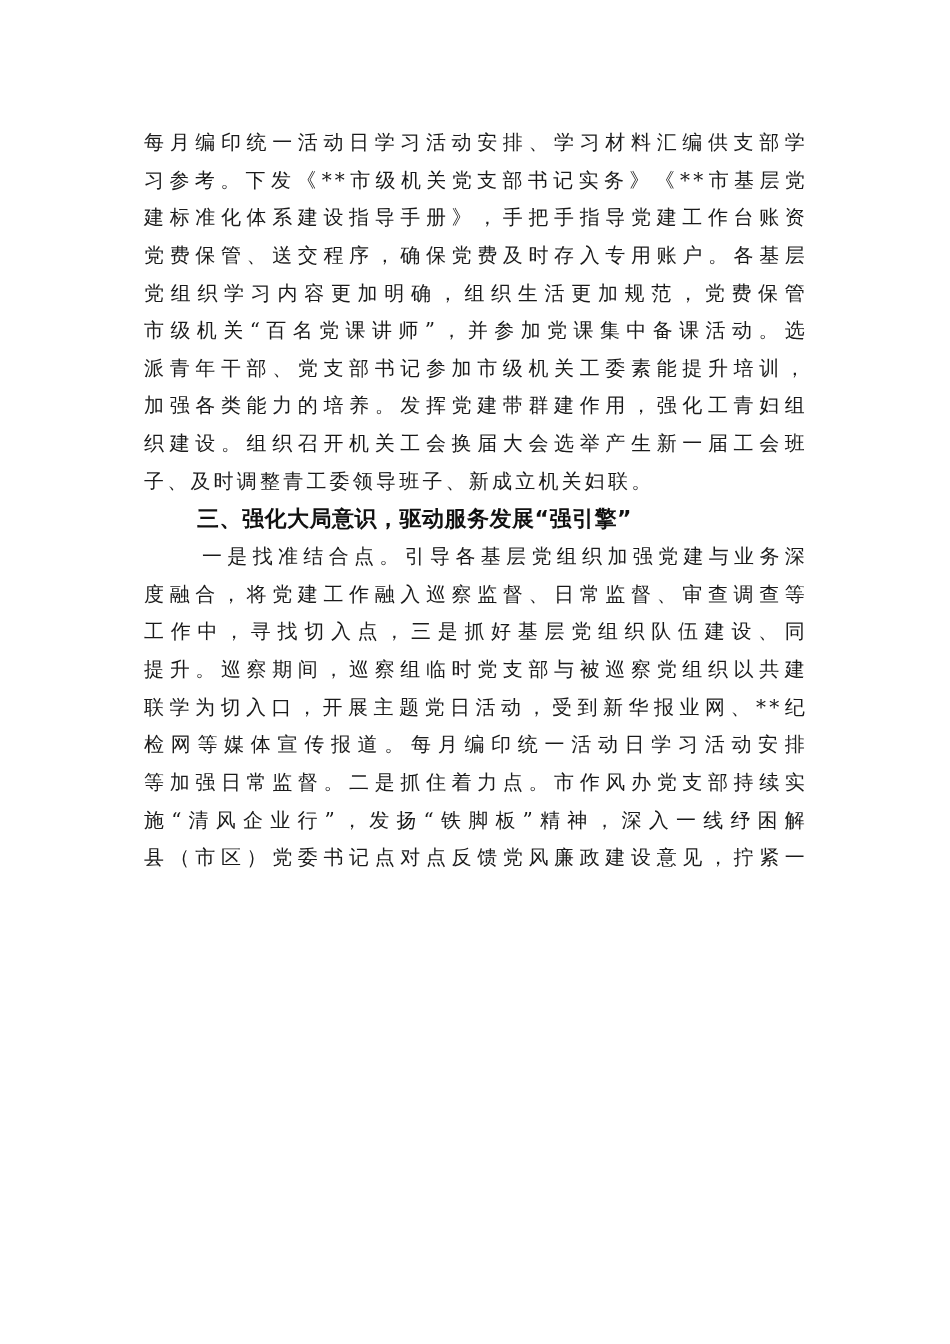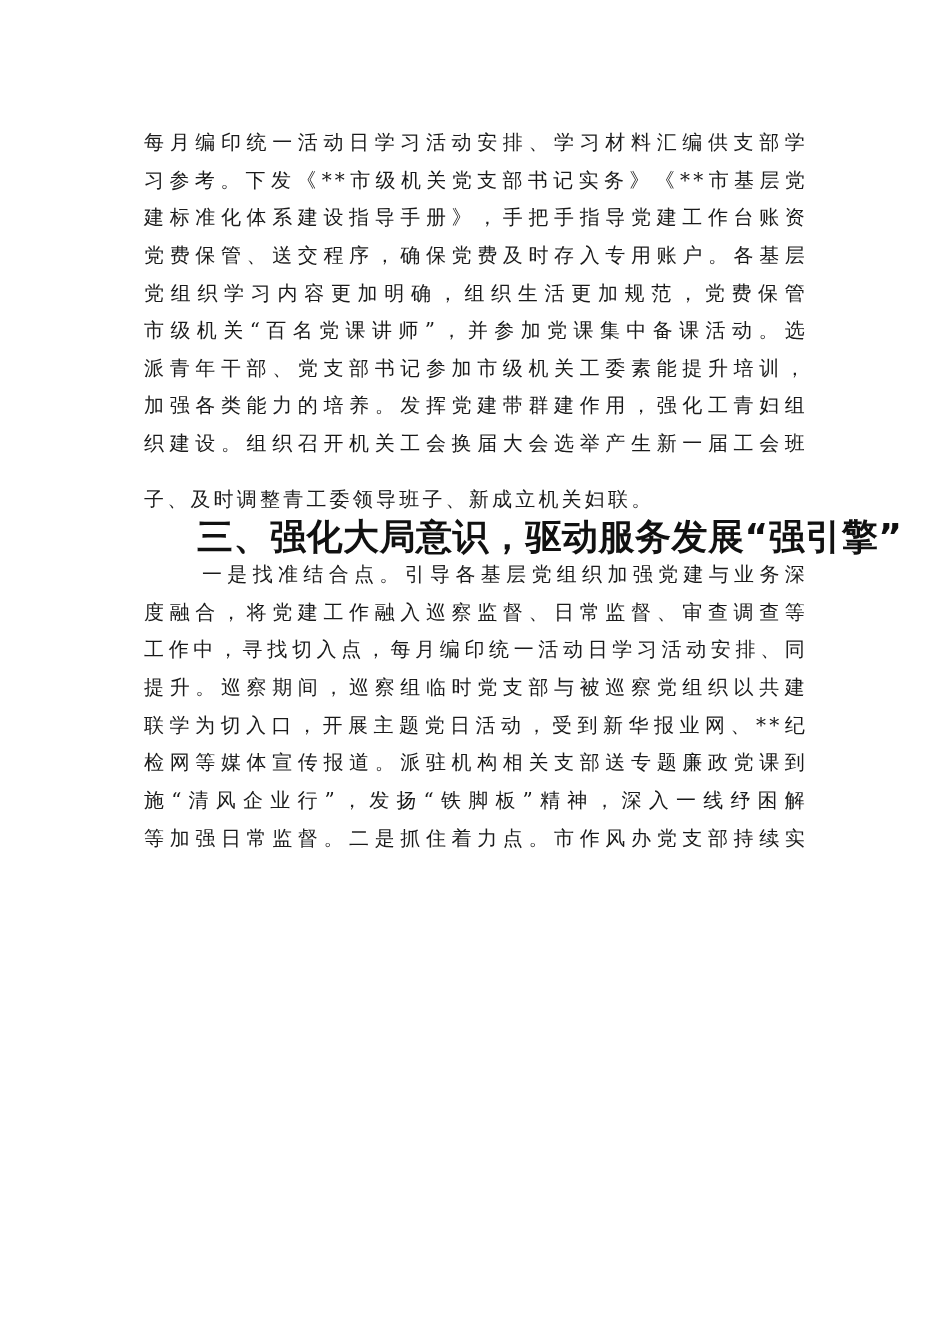--- a/index.html
+++ b/index.html
@@ -11,26 +11,26 @@
     position: absolute; left: 144px; top: 124px; width: 664px;
     font-family: "DejaVu Serif", "Liberation Serif", serif;
     color: #1a1a1a;
   }
   .line {
     display: block; height: 37.65px; line-height: 37.65px;
     font-size: 20px; white-space: nowrap;
     text-align: justify; text-align-last: justify;
     letter-spacing: 3.2px;
   }
-  .line.last { text-align-last: left; margin-top: 18px; }
+  .line.last { text-align-last: left; }
   .line.indent { padding-left: 58px; }
   .heading {
     display: block; height: 37.65px; line-height: 37.65px;
     font-family: "DejaVu Sans", "Liberation Sans", sans-serif;
-    font-weight: bold; font-size: 36px; padding-left: 53px;
+    font-weight: bold; font-size: 22px; padding-left: 53px;
     letter-spacing: 0.5px; color: #111111; white-space: nowrap;
   }
 </style>
 </head>
 <body>
 
 <div class="page">
   <div class="body-text">
     <div>
       <span class="line">每月编印统一活动日学习活动安排、学习材料汇编供支部学</span>
@@ -43,21 +43,22 @@
       <span class="line">加强各类能力的培养。发挥党建带群建作用，强化工青妇组</span>
       <span class="line">织建设。组织召开机关工会换届大会选举产生新一届工会班</span>
       <span class="line last">子、及时调整青工委领导班子、新成立机关妇联。</span>
     </div>
 
     <div class="heading">三、强化大局意识，驱动服务发展“强引擎”</div>
 
     <div>
       <span class="line indent">一是找准结合点。引导各基层党组织加强党建与业务深</span>
       <span class="line">度融合，将党建工作融入巡察监督、日常监督、审查调查等</span>
-      <span class="line">工作中，寻找切入点，每月编印统一活动日学习活动安排、同</span>
+      <span class="line">工作中，寻找切入点，三是抓好基层党组织队伍建设、同</span>
       <span class="line">提升。巡察期间，巡察组临时党支部与被巡察党组织以共建</span>
       <span class="line">联学为切入口，开展主题党日活动，受到新华报业网、**纪</span>
-      <span class="line">检网等媒体宣传报道。派驻机构相关支部送专题廉政党课到</span>
+      <span class="line">检网等媒体宣传报道。每月编印统一活动日学习活动安排</span>
+      <span class="line">等加强日常监督。二是抓住着力点。市作风办党支部持续实</span>
       <span class="line">施“清风企业行”，发扬“铁脚板”精神，深入一线纾困解</span>
-      <span class="line">等加强日常监督。二是抓住着力点。市作风办党支部持续实</span>
+      <span class="line">县（市区）党委书记点对点反馈党风廉政建设意见，拧紧一</span>
     </div>
   </div>
 </div>
 
 </body></html>

